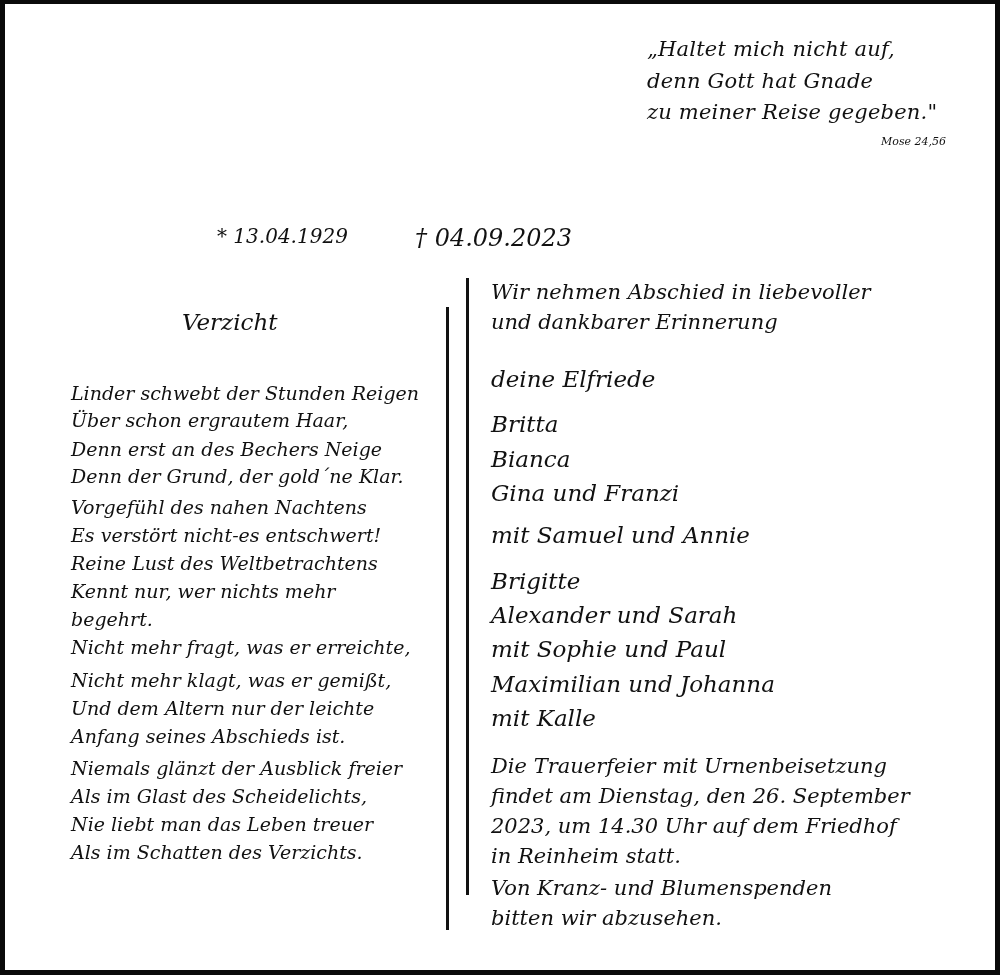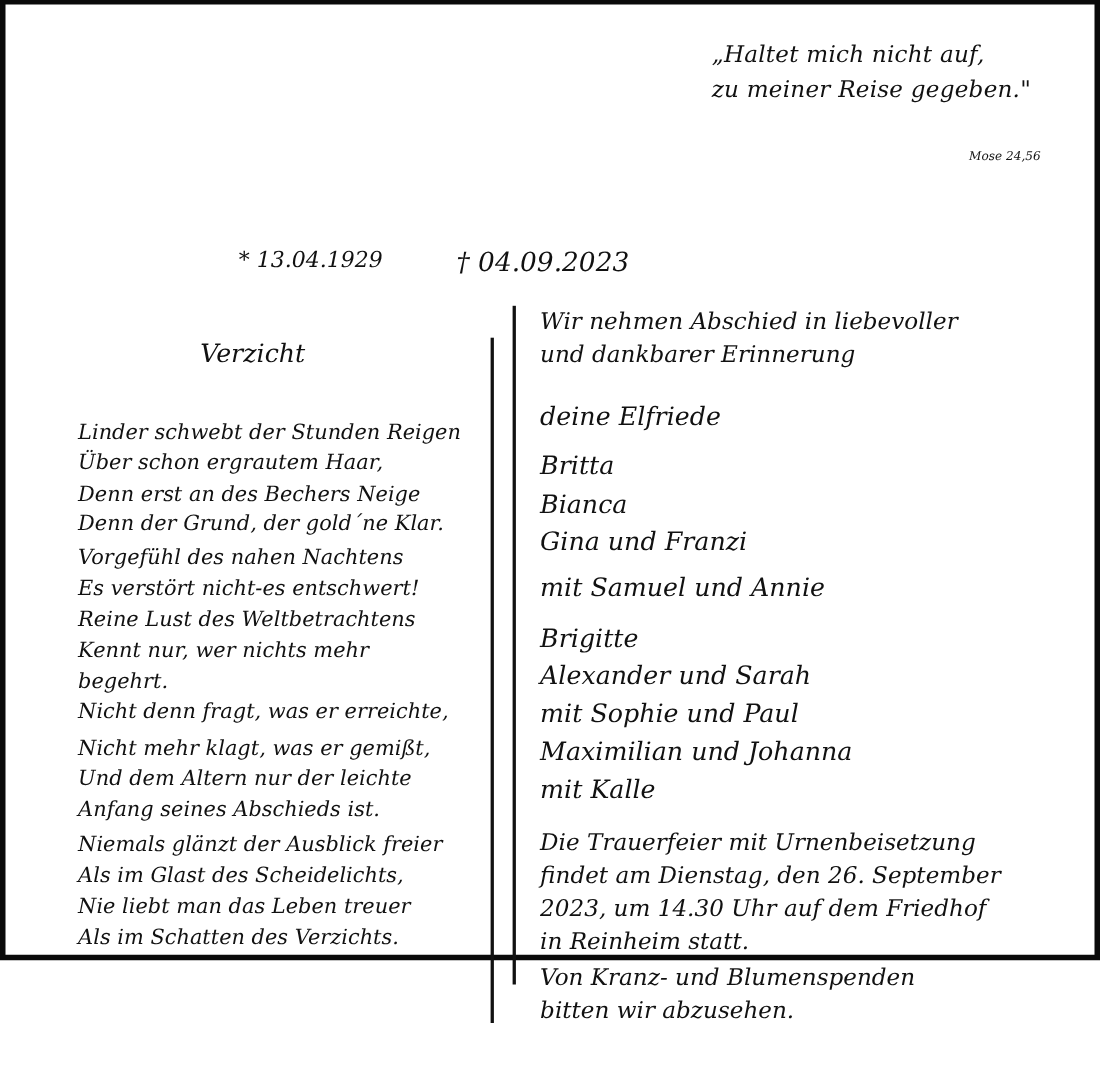--- a/index.html
+++ b/index.html
@@ -1,18 +1,18 @@
 <!DOCTYPE html>
 <html><head>
 <meta charset="utf-8">
 <style>
   html, body { margin: 0; padding: 0; background: #ffffff; }
   body { width: 1000px; height: 975px; position: relative; overflow: hidden; }
   .frame {
-    position: absolute; left: 0; top: 0; width: 1000px; height: 873px;
+    position: absolute; left: 0; top: 0; width: 1000px; height: 975px;
     box-sizing: border-box; border: 5px solid #0a0a0a; border-top-width: 4px;
     background: #ffffff;
   }
   .t {
     position: absolute; margin: 0; white-space: nowrap; color: #111111;
     font-family: "DejaVu Serif", "Liberation Serif", serif; font-style: italic;
   }
   .quote { left: 642px; top: 30px; font-size: 21px; line-height: 31.5px; letter-spacing: 0.2px; }
   .quote div { white-space: nowrap; }
   .quote-src { left: 876px; top: 131px; font-size: 11px; }
@@ -29,40 +29,41 @@
   .right-col .ln { position: absolute; left: 0; white-space: nowrap; }
   .big { font-size: 23px; }
 </style>
 </head>
 <body>
 
 <div class="frame">
 
   <div class="t quote">
     <div>„Haltet mich nicht auf,</div>
+    <div>denn Gott hat Gnade</div>
     <div>zu meiner Reise gegeben."</div>
   </div>
   <div class="t quote-src">Mose 24,56</div>
 
   <div class="t born">* 13.04.1929</div>
   <div class="t died">† 04.09.2023</div>
 
   <div class="t poem-title">Verzicht</div>
 
   <div class="t poem">
     <div class="ln" style="top:0px">Linder schwebt der Stunden Reigen</div>
     <div class="ln" style="top:27px">Über schon ergrautem Haar,</div>
     <div class="ln" style="top:56px">Denn erst an des Bechers Neige</div>
     <div class="ln" style="top:83px">Denn der Grund, der gold´ne Klar.</div>
     <div class="ln" style="top:114px">Vorgefühl des nahen Nachtens</div>
     <div class="ln" style="top:142px">Es verstört nicht-es entschwert!</div>
     <div class="ln" style="top:170px">Reine Lust des Weltbetrachtens</div>
     <div class="ln" style="top:198px">Kennt nur, wer nichts mehr</div>
     <div class="ln" style="top:226px">begehrt.</div>
-    <div class="ln" style="top:254px">Nicht denn fragt, was er erreichte,</div>
+    <div class="ln" style="top:254px">Nicht mehr fragt, was er erreichte,</div>
     <div class="ln" style="top:287px">Nicht mehr klagt, was er gemißt,</div>
     <div class="ln" style="top:315px">Und dem Altern nur der leichte</div>
     <div class="ln" style="top:343px">Anfang seines Abschieds ist.</div>
     <div class="ln" style="top:375px">Niemals glänzt der Ausblick  freier</div>
     <div class="ln" style="top:403px">Als im Glast des Scheidelichts,</div>
     <div class="ln" style="top:431px">Nie liebt man das Leben treuer</div>
     <div class="ln" style="top:459px">Als im Schatten des Verzichts.</div>
   </div>
 
   <div class="vline left"></div>

